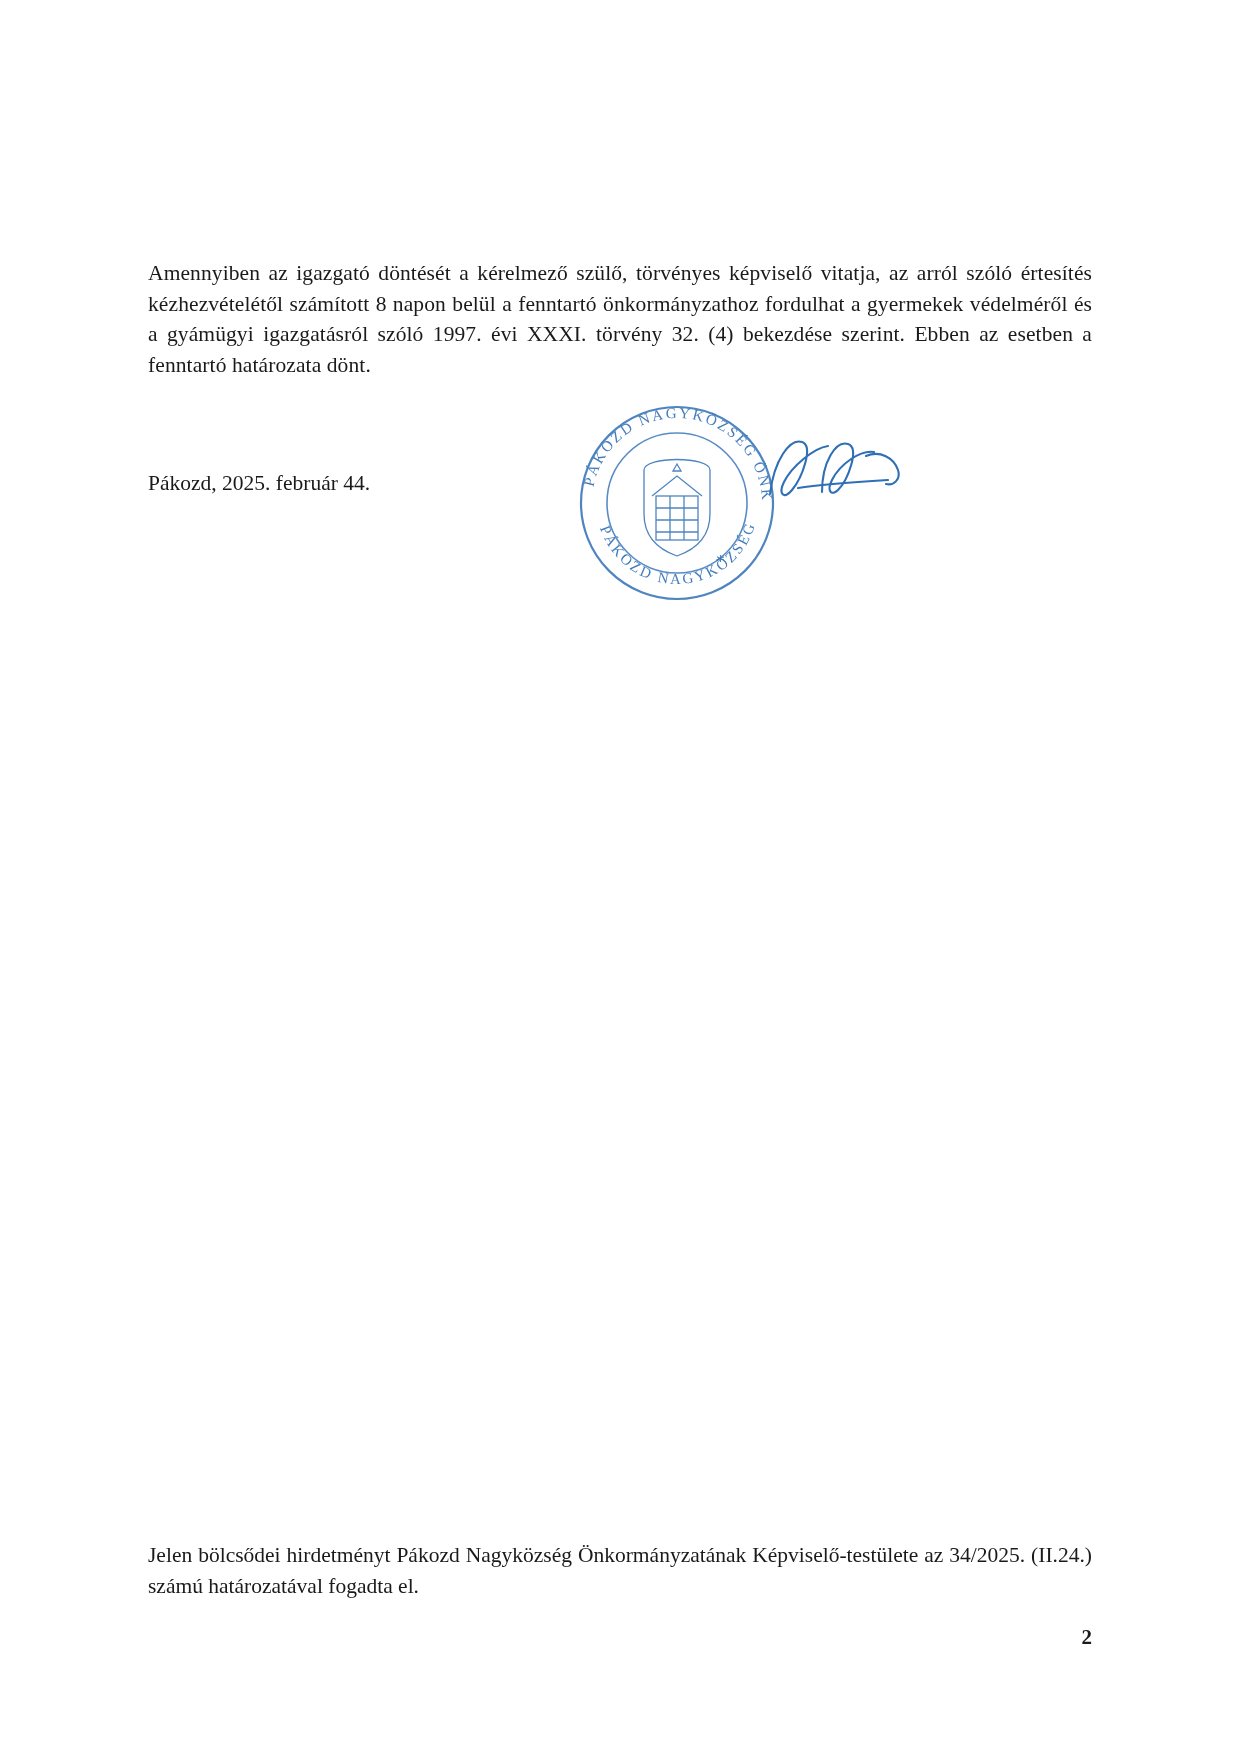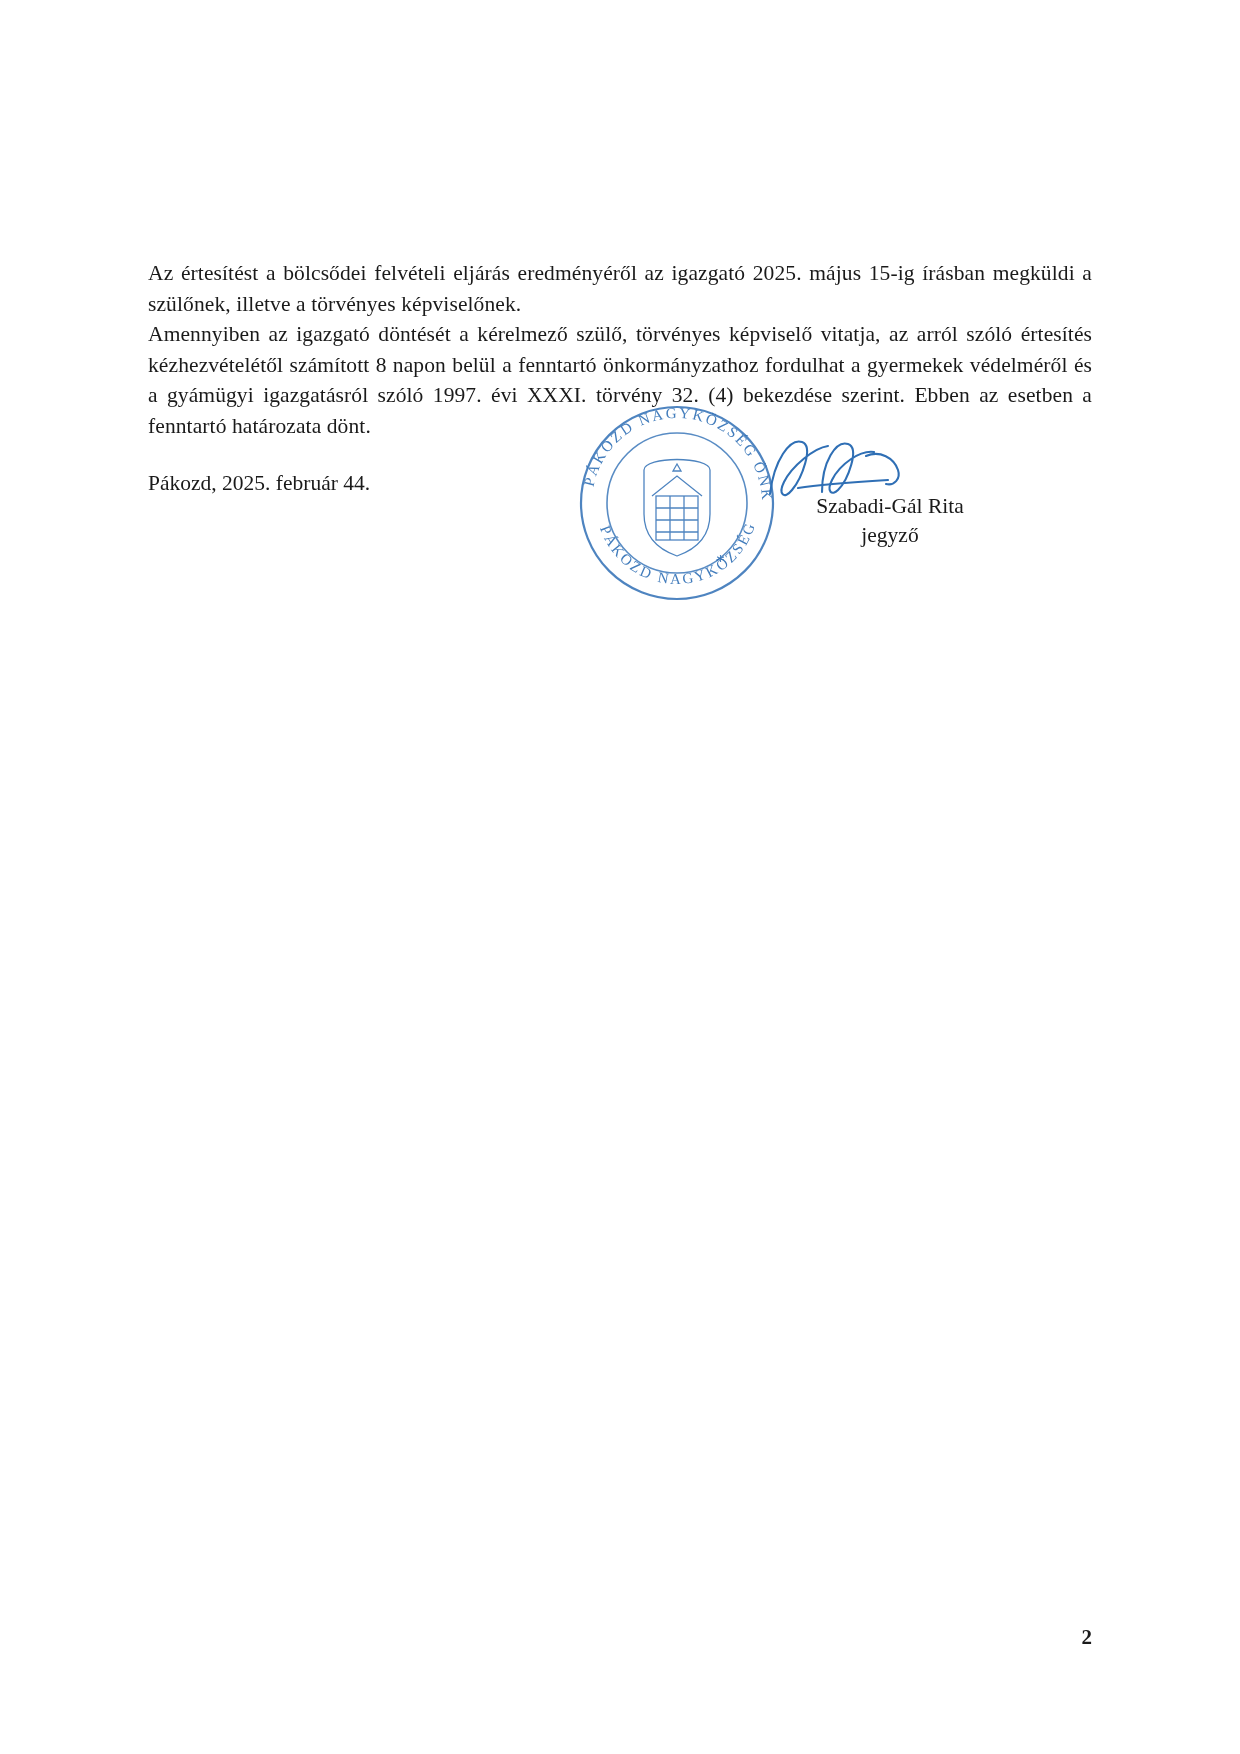--- a/index.html
+++ b/index.html
@@ -100,21 +100,20 @@
     font-size: 21px;
     font-weight: bold;
   }
 </style>
 </head>
 <body>
 
 <div class="page">
 
   <div class="content">
-    <p class="body-par">Az értesítést a bölcsődei felvételi eljárás eredményéről az igazgató 2025. május 15-ig írásban megküldi a szülőnek, illetve a törvényes képviselőnek.</p>
     <div class="para-gap"></div>
     <p class="body-par">Amennyiben az igazgató döntését a kérelmező szülő, törvényes képviselő vitatja, az arról szóló értesítés kézhezvételétől számított 8 napon belül a fenntartó önkormányzathoz fordulhat a gyermekek védelméről és a gyámügyi igazgatásról szóló 1997. évi XXXI. törvény 32. (4) bekezdése szerint. Ebben az esetben a fenntartó határozata dönt.</p>
   </div>
 
   <div class="date-line">Pákozd, 2025. február 44.</div>
 
   <div class="stamp">
     <svg width="222" height="222" viewBox="0 0 222 222" xmlns="http://www.w3.org/2000/svg">
       <defs>
         <path id="arcTop" d="M 26,111 A 85,85 0 0 1 196,111" fill="none"></path>
@@ -148,21 +147,18 @@
     <svg width="150" height="80" viewBox="0 0 150 80" xmlns="http://www.w3.org/2000/svg">
       <g fill="none" stroke="#2f6fb5" stroke-width="2.1" stroke-linecap="round">
         <path d="M8,62 C12,28 28,6 40,10 C52,14 40,46 30,58 C22,68 16,62 22,50 C30,34 52,16 66,14"></path>
         <path d="M60,60 C60,30 74,8 86,12 C98,16 86,48 76,58 C70,64 64,60 70,48 C78,32 98,18 112,20"></path>
         <path d="M104,24 C118,18 132,26 136,38 C139,47 132,54 124,52"></path>
         <path d="M36,56 C60,52 92,50 126,48"></path>
       </g>
     </svg>
   </div>
 
-  <div class="signature-block">
-    <span class="sign-name">Szabadi-Gál Rita</span>
-    <span class="sign-title">jegyző</span>
-  </div>
 
+  <div class="footer-note">Jelen bölcsődei hirdetményt Pákozd Nagyközség Önkormányzatának Képviselő-testülete az 34/2025. (II.24.) számú határozatával fogadta el.</div>
 
   <div class="page-number">2</div>
 
 </div>
 
 </body></html>

